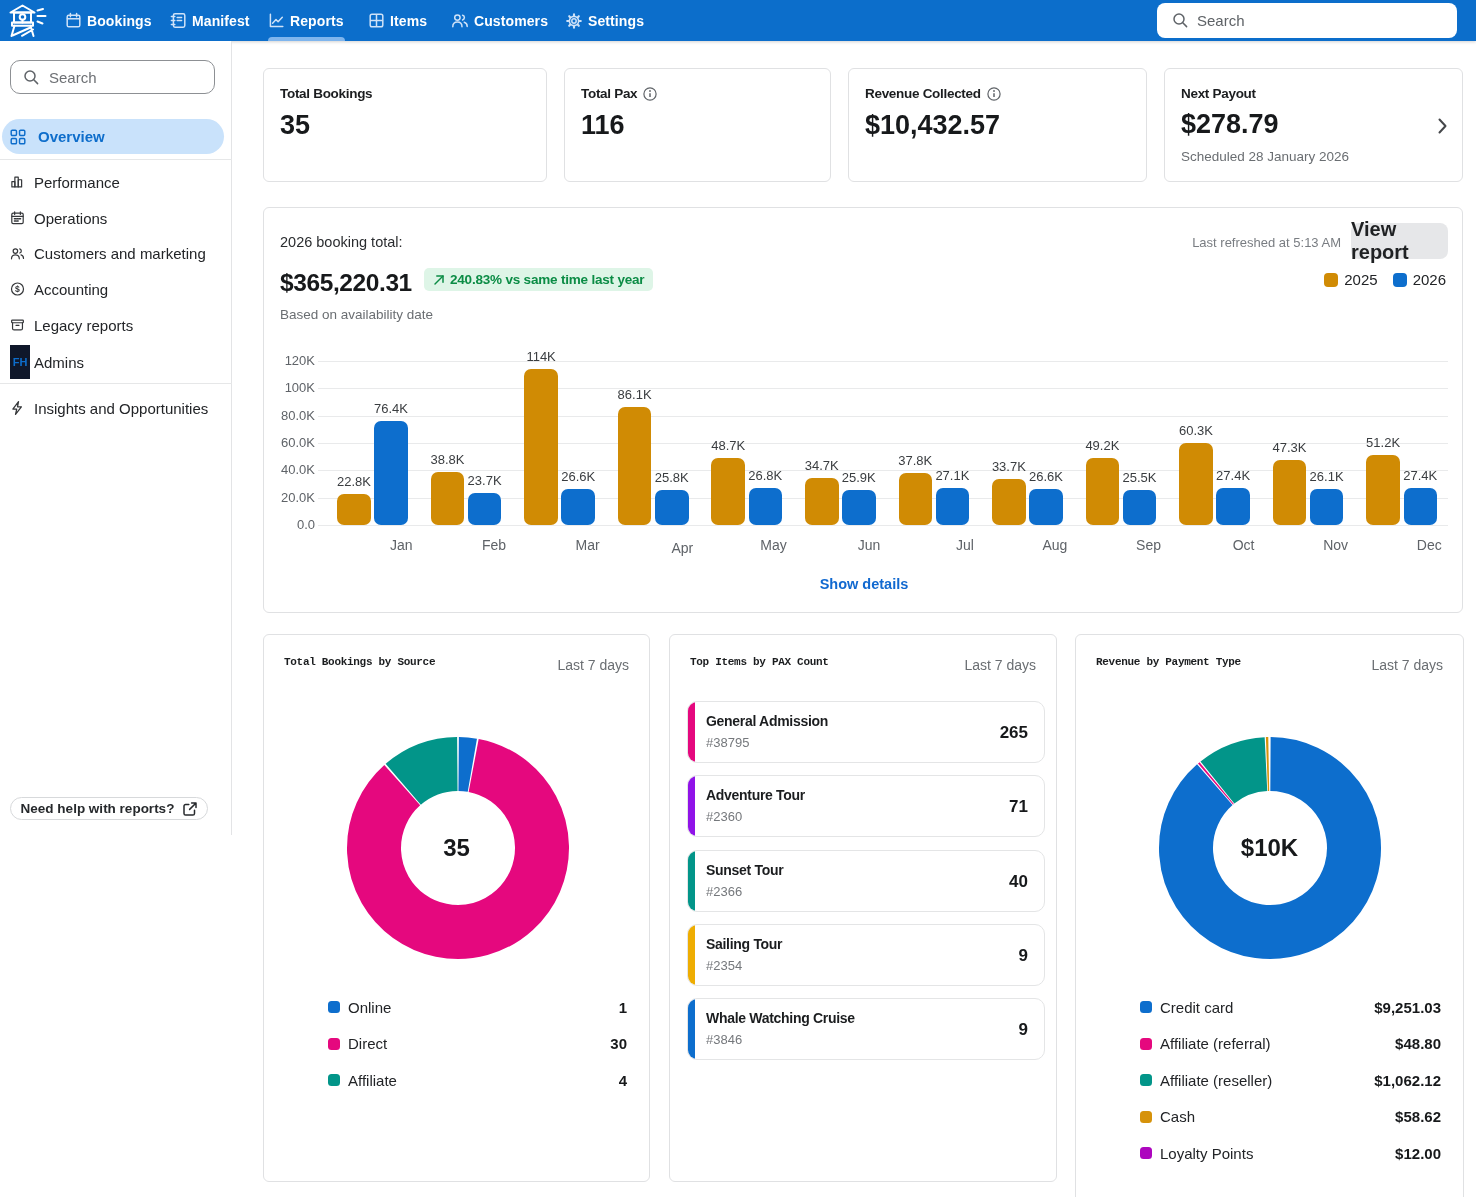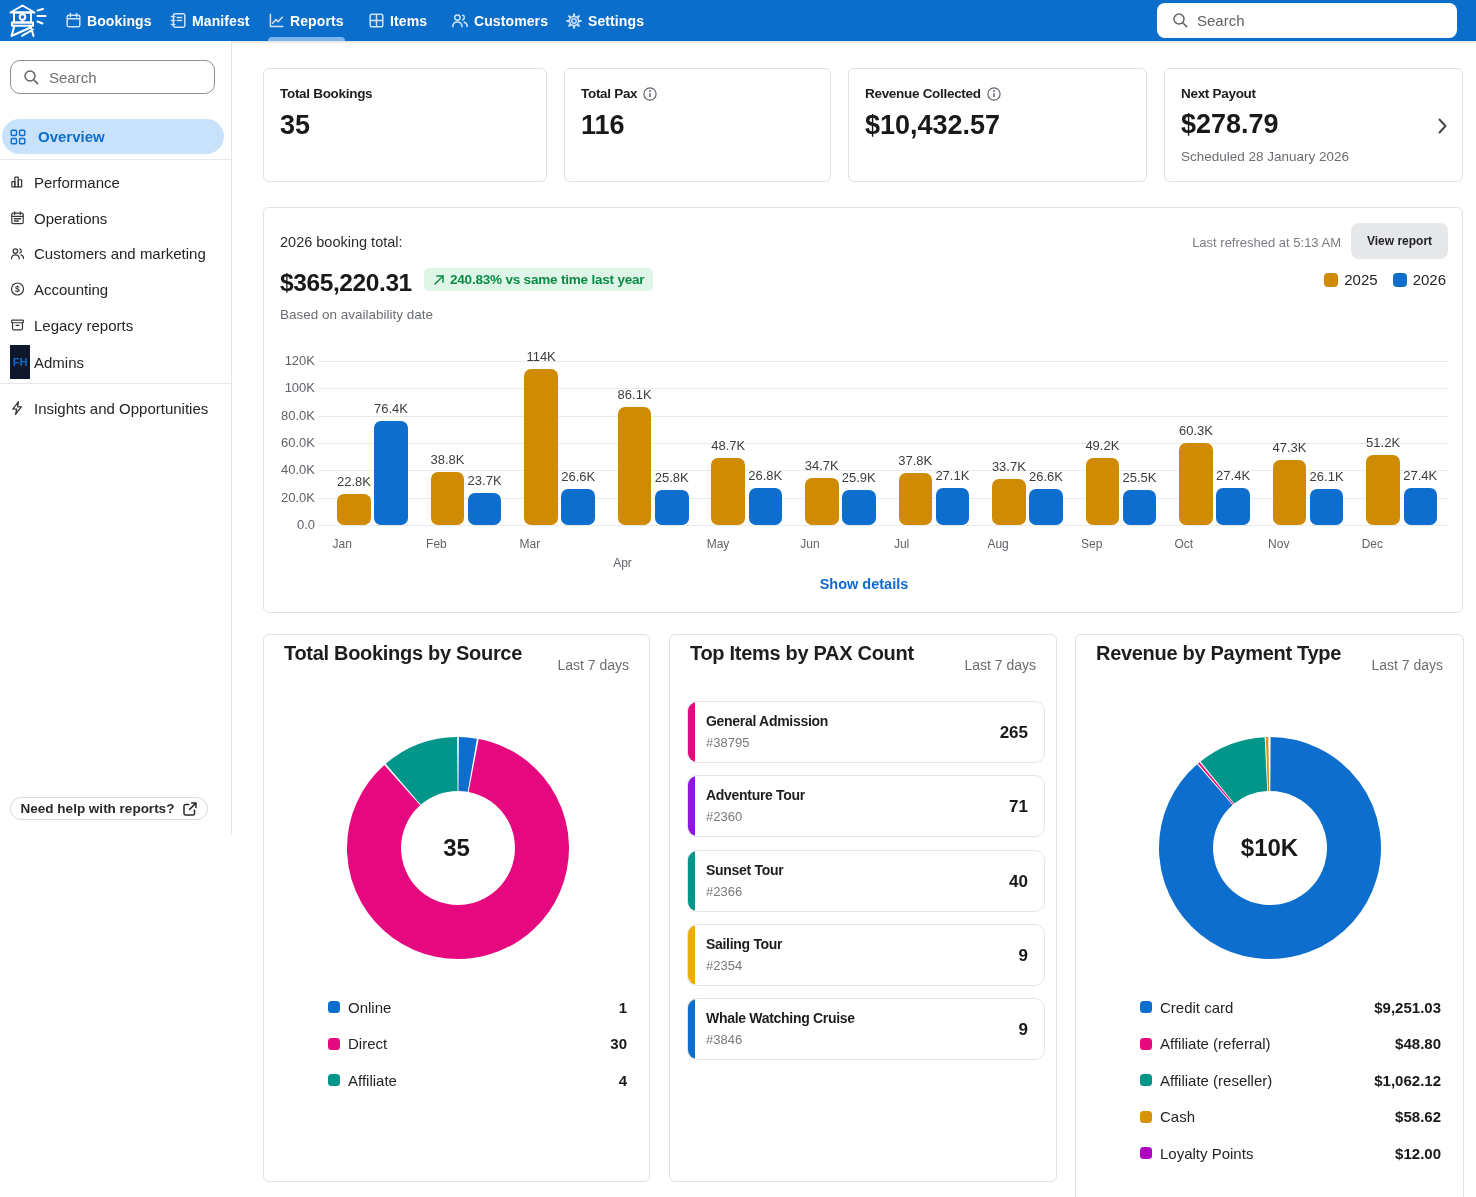--- a/index.html
+++ b/index.html
@@ -36,23 +36,23 @@
 
 .card { position:absolute; background:#fff; border:1px solid #e0e1e3; border-radius:6px; }
 .sctitle { position:absolute; left:16px; top:17px; font-size:13.5px; font-weight:700; letter-spacing:-0.3px; color:#1b1d1f;
   display:flex; align-items:center; gap:6px; }
 .scval { position:absolute; left:16px; top:41px; font-size:27px; font-weight:600; color:#17191b; line-height:30px; }
 
 .hline { position:absolute; height:1px; background:#e9eaeb; }
 .ylab { position:absolute; left:0; width:51px; text-align:right; font-size:13px; color:#5f6368; }
 .bar { position:absolute; border-radius:7px; }
 .blab { position:absolute; width:60px; text-align:center; font-size:13px; color:#3a3d40; }
-.mlab { position:absolute; width:80px; text-align:left; font-size:12px; color:#5f6368; }
-
-.bchead { position:absolute; left:20px; top:7px; font-size:20px; font-weight:700; letter-spacing:-0.3px; color:#1b1d1f; }
+.mlab { position:absolute; width:80px; text-align:right; font-size:14px; color:#5f6368; }
+
+.bchead { position:absolute; left:20px; top:21px; font-size:11px; font-weight:700; letter-spacing:-0.3px; color:#1b1d1f;font-family:Liberation Mono, monospace; }
 .bcdays { position:absolute; right:20px; top:22px; font-size:14px; color:#6a6e72; }
 .lgrow { position:absolute; left:24px; right:22px; height:20px; display:flex; align-items:center;margin-left:40px; }
 .sw { width:12px; height:12px; border-radius:3.5px; margin-right:8px; flex:none; }
 .lglab { font-size:15px; color:#222427; }
 .lgval { margin-left:auto; font-size:15px; font-weight:700; color:#17191b; }
 .dcenter { position:absolute; left:0; width:100%; text-align:center; top:199px; font-size:24px;
   font-weight:700; color:#17191b; }
 .litem { position:absolute; left:17px; width:358px; height:62px; border:1px solid #e4e5e6;
   border-radius:10px; overflow:hidden; }
 .lbar { position:absolute; left:0; top:0; width:7px; height:62px; }
@@ -256,21 +256,21 @@
     display:flex;align-items:center;padding:0 9px;gap:5px">
     <svg width="12" height="12" viewBox="0 0 12 12" fill="none" stroke="#0b8c45" stroke-width="1.5" stroke-linecap="round" stroke-linejoin="round">
         <path d="M2 10 L10 2"></path>
         <path d="M3.8 2 H10 V8.2"></path>
       </svg>
       <span style="font-size:13.5px;font-weight:700;letter-spacing:-0.2px;color:#0b8c45">240.83% vs same time last year</span>
   </div>
   <div class="abs" style="left:16px;top:99px;font-size:13.5px;color:#6a6e72">Based on availability date</div>
   <div class="abs" style="right:121px;top:27px;font-size:13px;color:#797d82">Last refreshed at 5:13 AM</div>
   <div class="abs" style="left:1087px;top:15px;width:97px;height:36px;background:#e6e7e9;border-radius:8px;
-    display:flex;align-items:center;justify-content:center;font-size:12px;font-weight:700;color:#1f2123">View report</div>
+    display:flex;align-items:center;justify-content:center;font-size:20px;font-weight:700;color:#1f2123">View report</div>
   <div class="abs" style="right:16px;top:63px;display:flex;align-items:center;gap:6px">
     <span style="width:14px;height:14px;border-radius:4px;background:#d08b04"></span>
     <span style="font-size:15px;color:#222427">2025</span>
     <span style="width:14px;height:14px;border-radius:4px;background:#0d6ecd;margin-left:9px"></span>
     <span style="font-size:15px;color:#222427">2026</span>
   </div>
   <div class="hline" style="left:54px;top:317.0px;width:1130px"></div>
 <div class="ylab" style="top:309.0px">0.0</div>
 <div class="hline" style="left:54px;top:289.6px;width:1130px"></div>
 <div class="ylab" style="top:281.6px">20.0K</div>
@@ -296,21 +296,21 @@
 <div class="mlab" style="left:162.1px;top:329px">Feb</div>
 <div class="bar" style="left:260.3px;top:161.1px;width:33.5px;height:155.9px;background:#d08b04"></div>
 <div class="bar" style="left:297.4px;top:280.6px;width:33.5px;height:36.4px;background:#0d6ecd"></div>
 <div class="blab" style="left:247.1px;top:141.1px">114K</div>
 <div class="blab" style="left:284.2px;top:260.6px">26.6K</div>
 <div class="mlab" style="left:255.6px;top:329px">Mar</div>
 <div class="bar" style="left:353.9px;top:199.3px;width:33.5px;height:117.7px;background:#d08b04"></div>
 <div class="bar" style="left:391.0px;top:281.7px;width:33.5px;height:35.3px;background:#0d6ecd"></div>
 <div class="blab" style="left:340.6px;top:179.3px">86.1K</div>
 <div class="blab" style="left:377.7px;top:261.7px">25.8K</div>
-<div class="mlab" style="left:349.2px;top:348px">Apr</div>
+<div class="mlab" style="left:349.2px;top:332px">Apr</div>
 <div class="bar" style="left:447.4px;top:250.4px;width:33.5px;height:66.6px;background:#d08b04"></div>
 <div class="bar" style="left:484.5px;top:280.4px;width:33.5px;height:36.6px;background:#0d6ecd"></div>
 <div class="blab" style="left:434.2px;top:230.4px">48.7K</div>
 <div class="blab" style="left:471.3px;top:260.4px">26.8K</div>
 <div class="mlab" style="left:442.7px;top:329px">May</div>
 <div class="bar" style="left:541.0px;top:269.5px;width:33.5px;height:47.5px;background:#d08b04"></div>
 <div class="bar" style="left:578.1px;top:281.6px;width:33.5px;height:35.4px;background:#0d6ecd"></div>
 <div class="blab" style="left:527.8px;top:249.5px">34.7K</div>
 <div class="blab" style="left:564.8px;top:261.6px">25.9K</div>
 <div class="mlab" style="left:536.3px;top:329px">Jun</div>

